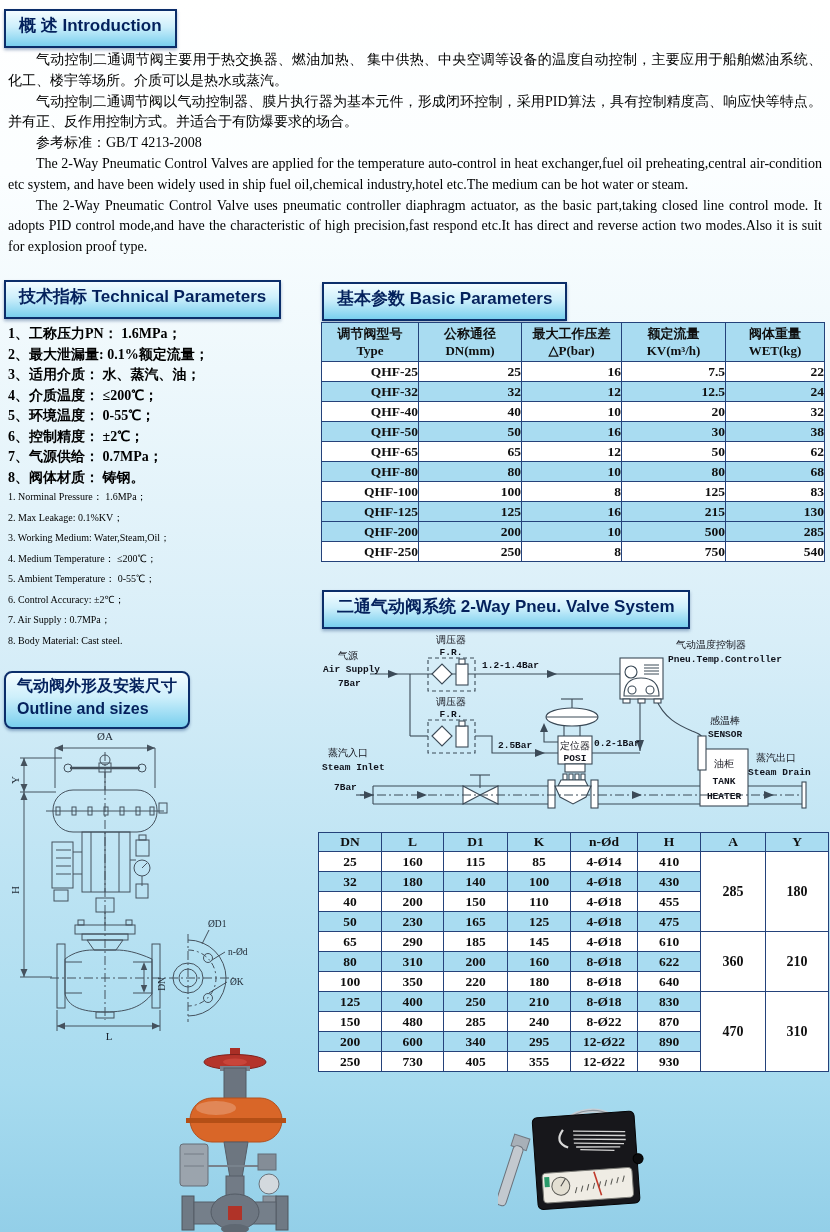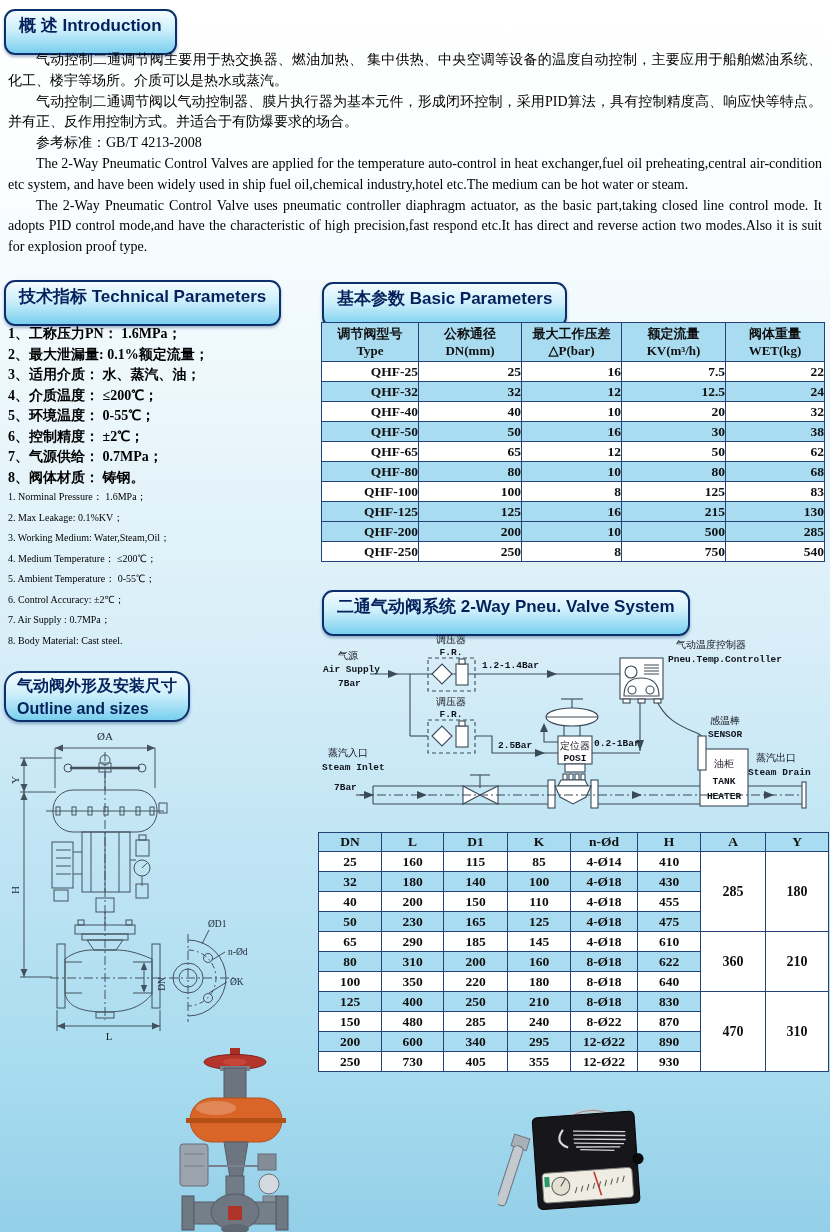--- a/index.html
+++ b/index.html
@@ -1,23 +1,23 @@
 <!DOCTYPE html>
 <html><head>
 <meta charset="utf-8">
 <style>
   html,body{margin:0;padding:0;}
   .page{position:relative;width:830px;height:1232px;overflow:hidden;
     background:linear-gradient(180deg,#ffffff 0%,#fbfeff 14%,#eef8fc 30%,#d8eef8 52%,#bce3f3 72%,#a7dbef 88%,#93cfe8 100%);
     font-family:"Liberation Serif",serif;color:#000;}
-  .badge{position:absolute;border:2px solid #0c2e6a;border-radius:11px;
+  .badge{position:absolute;border:2px solid #0c2e6a;border-radius:0;
     background:linear-gradient(180deg,#f4fcff 0%,#cdeffb 45%,#79cfee 100%);
-    padding:3px 13px 16px 13px;font-family:"Liberation Sans",sans-serif;font-weight:bold;
+    padding:3px 13px 9px 13px;font-family:"Liberation Sans",sans-serif;font-weight:bold;
     font-size:17px;color:#04215c;box-shadow:0 2px 3px rgba(10,50,110,.35);white-space:nowrap;}
-  .badge.two-line{border-radius:16px;font-size:16px;line-height:23px;padding:1px 11px 0;}
+  .badge.two-line{border-radius:8px;font-size:16px;line-height:23px;padding:1px 11px 7px;}
   .intro-text{position:absolute;left:8px;top:50px;width:814px;font-size:14px;line-height:20.8px;text-align:justify;}
   .intro-text p{margin:0;text-indent:2em;}
   ul.params{position:absolute;left:8px;list-style:none;margin:0;padding:0;}
   #params-cn{top:324px;font-size:14px;line-height:20.5px;font-weight:600;font-family:Liberation Serif, serif;}
   #params-en{top:487px;font-size:10px;line-height:20.5px;}
   table{position:absolute;border-collapse:collapse;background:#fff;text-align:center;color:#101010;table-layout:fixed;}
   th,td{border:1.6px solid #24427a;padding:0;overflow:hidden;}
   #basic-table{left:321px;top:322px;width:503px;}
   #basic-table th{background:#a9dcf1;font-size:13px;line-height:17px;height:38px;font-weight:bold;}
   #basic-table td{font-size:13.5px;font-weight:600;height:19px;line-height:17px;text-align:right;}

